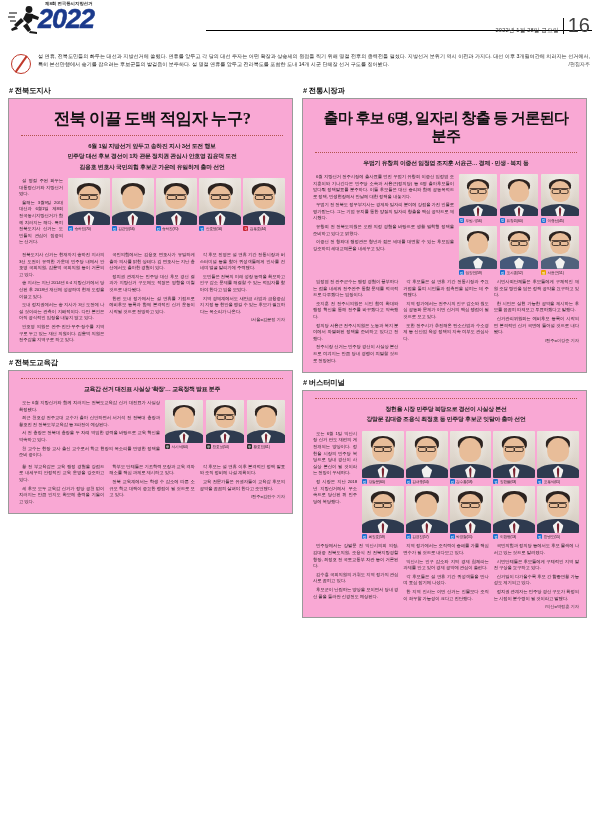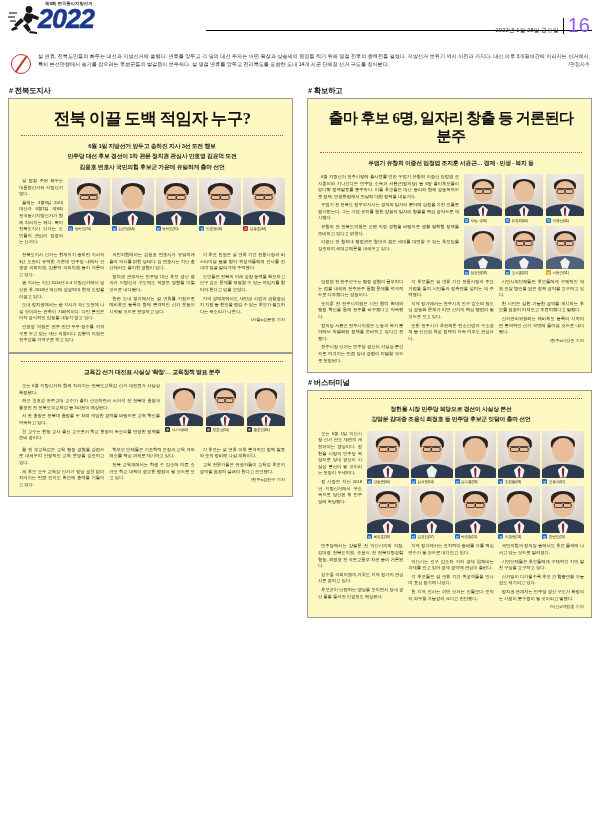--- a/index.html
+++ b/index.html
@@ -40,50 +40,50 @@
     position: absolute; right: 2px; top: 12px;
     display: flex; align-items: baseline; gap: 4px;
   }
   .mast-date {
     font-family: "Liberation Sans", sans-serif;
     font-size: 5.6px; color: #333; letter-spacing: 0.2px;
   }
   .mast-bar { width: 1px; height: 16px; background: #111; align-self: center; }
   .mast-pageno {
     font-family: "Liberation Sans", sans-serif;
-    font-size: 20px; font-weight: 400; color: #8b5cf6; line-height: 18px;
+    font-size: 20px; font-weight: 400; color: #404040; line-height: 18px;
   }
 
   
   .lead { display: flex; gap: 6px; margin-top: 6px; padding: 0 2px 6px 2px; }
   .lead-mark { flex: none; width: 22px; height: 22px; position: relative; margin-top: 1px; }
   .lead-mark .ring {
     position: absolute; inset: 1px; border: 1.6px solid #c0392b; border-radius: 50%;
   }
   .lead-mark .slash {
     position: absolute; left: 50%; top: 1px; width: 1.6px; height: 20px;
     background: #c0392b; transform: translateX(-50%) rotate(35deg);
   }
   .lead-text {
     font-size: 5.1px; line-height: 1.62; color: #1a1a1a; text-align: justify;
     font-family: "Liberation Sans", sans-serif;
   }
   .lead-sign { float: right; font-size: 5px; color: #333; }
 
   
-  .columns { display: flex; gap: 0; justify-content: space-between; }
+  .columns { display: flex; gap: 9px; }
   .col { width: 285px; }
 
   .seclabel {
     font-family: "Liberation Sans", sans-serif;
     font-weight: bold; font-size: 7.4px; color: #111;
     margin: 5px 0 2px 1px; letter-spacing: -0.2px;
   }
 
-  .article { border: 0.8px solid #9a9a9a; padding: 7px 7px 6px 10px; background: #fef9c3; }
+  .article { border: 0.8px solid #9a9a9a; padding: 7px 7px 6px 10px; background: #f9a8d4; }
 
   .headline {
     text-align: center; font-weight: bold;
     font-size: 16.5px; letter-spacing: -0.6px; color: #111;
     line-height: 1.22; padding: 3px 2px 6px 2px;
     font-family: "Liberation Serif", serif;
   }
   .headline.sm { font-size: 15px; }
   .dotrule { border-top: 1.1px dotted #b2544e; margin: 0 2px 5px 2px; }
 
@@ -329,20 +329,21 @@
           </div>
           <div class="bcol" style="flex:1">
             <p>각 후보 진영은 설 연휴 기간 전통시장과 버스터미널 등을 찾아 귀성객들에게 인사를 건네며 얼굴 알리기에 주력했다.</p>
             <p>도민들은 전북의 미래 성장 동력을 확보하고 인구 감소 문제를 해결할 수 있는 적임자를 찾아야 한다고 입을 모았다.</p>
             <p>지역 경제계에서도 새만금 사업과 금융중심지 지정 등 현안을 챙길 수 있는 후보가 필요하다는 목소리가 나온다.</p>
             <div class="byline">/서울=김윤정 기자</div>
           </div>
         </div>
       </div>
 
+      <div class="seclabel"># 전북도교육감</div>
       <div class="article">
         <div class="dotrule"></div>
         <div class="subhead">
           <div>교육감 선거 대진표 사실상 '확정'… 교육정책 발표 분주</div>
         </div>
         <div class="bodyrow">
           <div class="bcol" style="flex:1">
             <p>오는 6월 지방선거와 함께 치러지는 전북도교육감 선거 대진표가 사실상 확정됐다.</p>
             <p>최근 천호성 전주교대 교수가 출마 선언하면서 서거석 전 전북대 총장과 황호진 전 전북도부교육감 등 3파전이 예상된다.</p>
             <p>서 전 총장은 전북대 총장을 두 차례 역임한 경력을 바탕으로 교육 혁신을 약속하고 있다.</p>
@@ -409,21 +410,21 @@
             <p>각 후보는 설 연휴 이후 본격적인 정책 발표와 조직 정비에 나설 계획이다.</p>
             <p>교육 전문가들은 유권자들이 교육감 후보의 공약을 꼼꼼히 살펴야 한다고 조언했다.</p>
             <div class="byline">/전주=김한수 기자</div>
           </div>
         </div>
       </div>
     </div>
 
     <div class="col">
 
-      <div class="seclabel"># 확보하고</div>
+      <div class="seclabel"># 전통시장과</div>
       <div class="article">
         <div class="headline sm">출마 후보 6명, 일자리 창출 등 거론된다 분주</div>
         <div class="dotrule"></div>
         <div class="subhead">
           <div>우범기 유창희 이중선 임정엽 조지훈 서윤근… 경제 · 민생 · 복지 등</div>
         </div>
 
         <div class="bodyrow">
           <div class="bcol" style="flex:1">
             <p>6월 지방선거 전주시장에 출사표를 던진 우범기 유창희 이중선 임정엽 조지훈이와 기나긴다은 민주당 소속과 서윤근(정의당) 등 6명 출마후보들이 앞다퉈 정책발표를 분주하다. 이들 후보들은 대선 승리와 함께 공동목적으로 정책, 민생현장에서 만날에 대한 정책을 내놓기다.</p>

